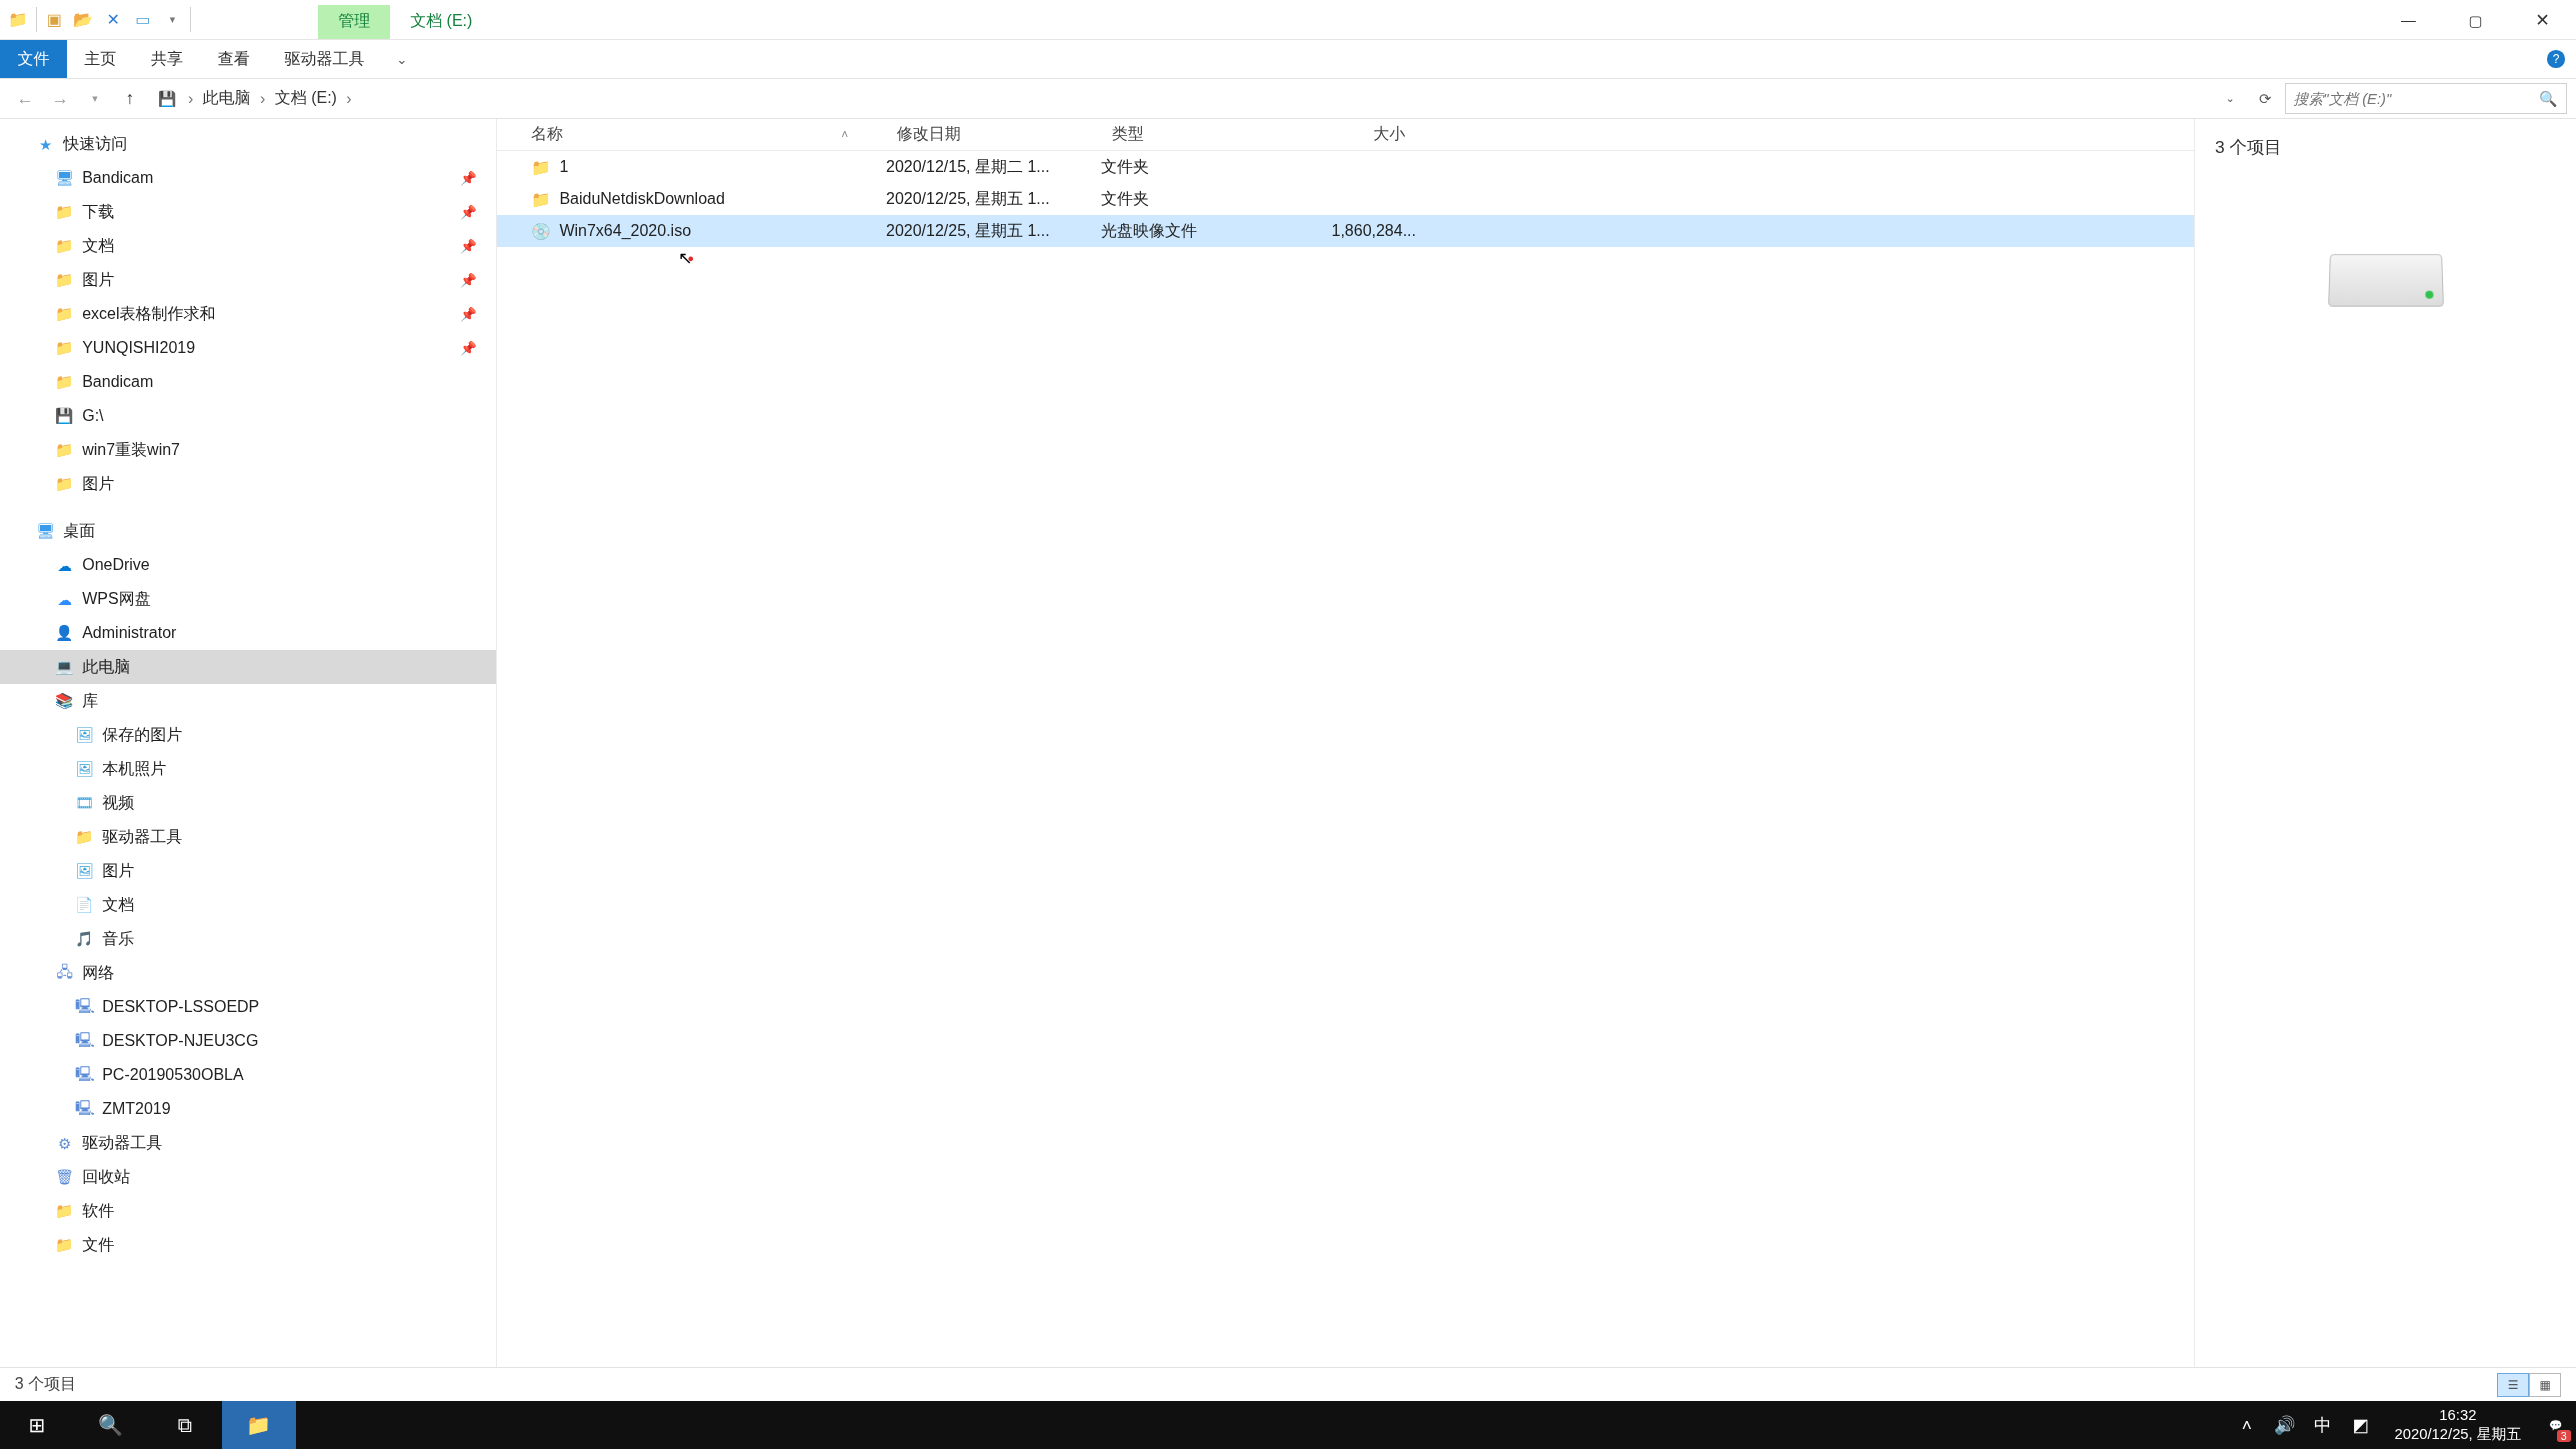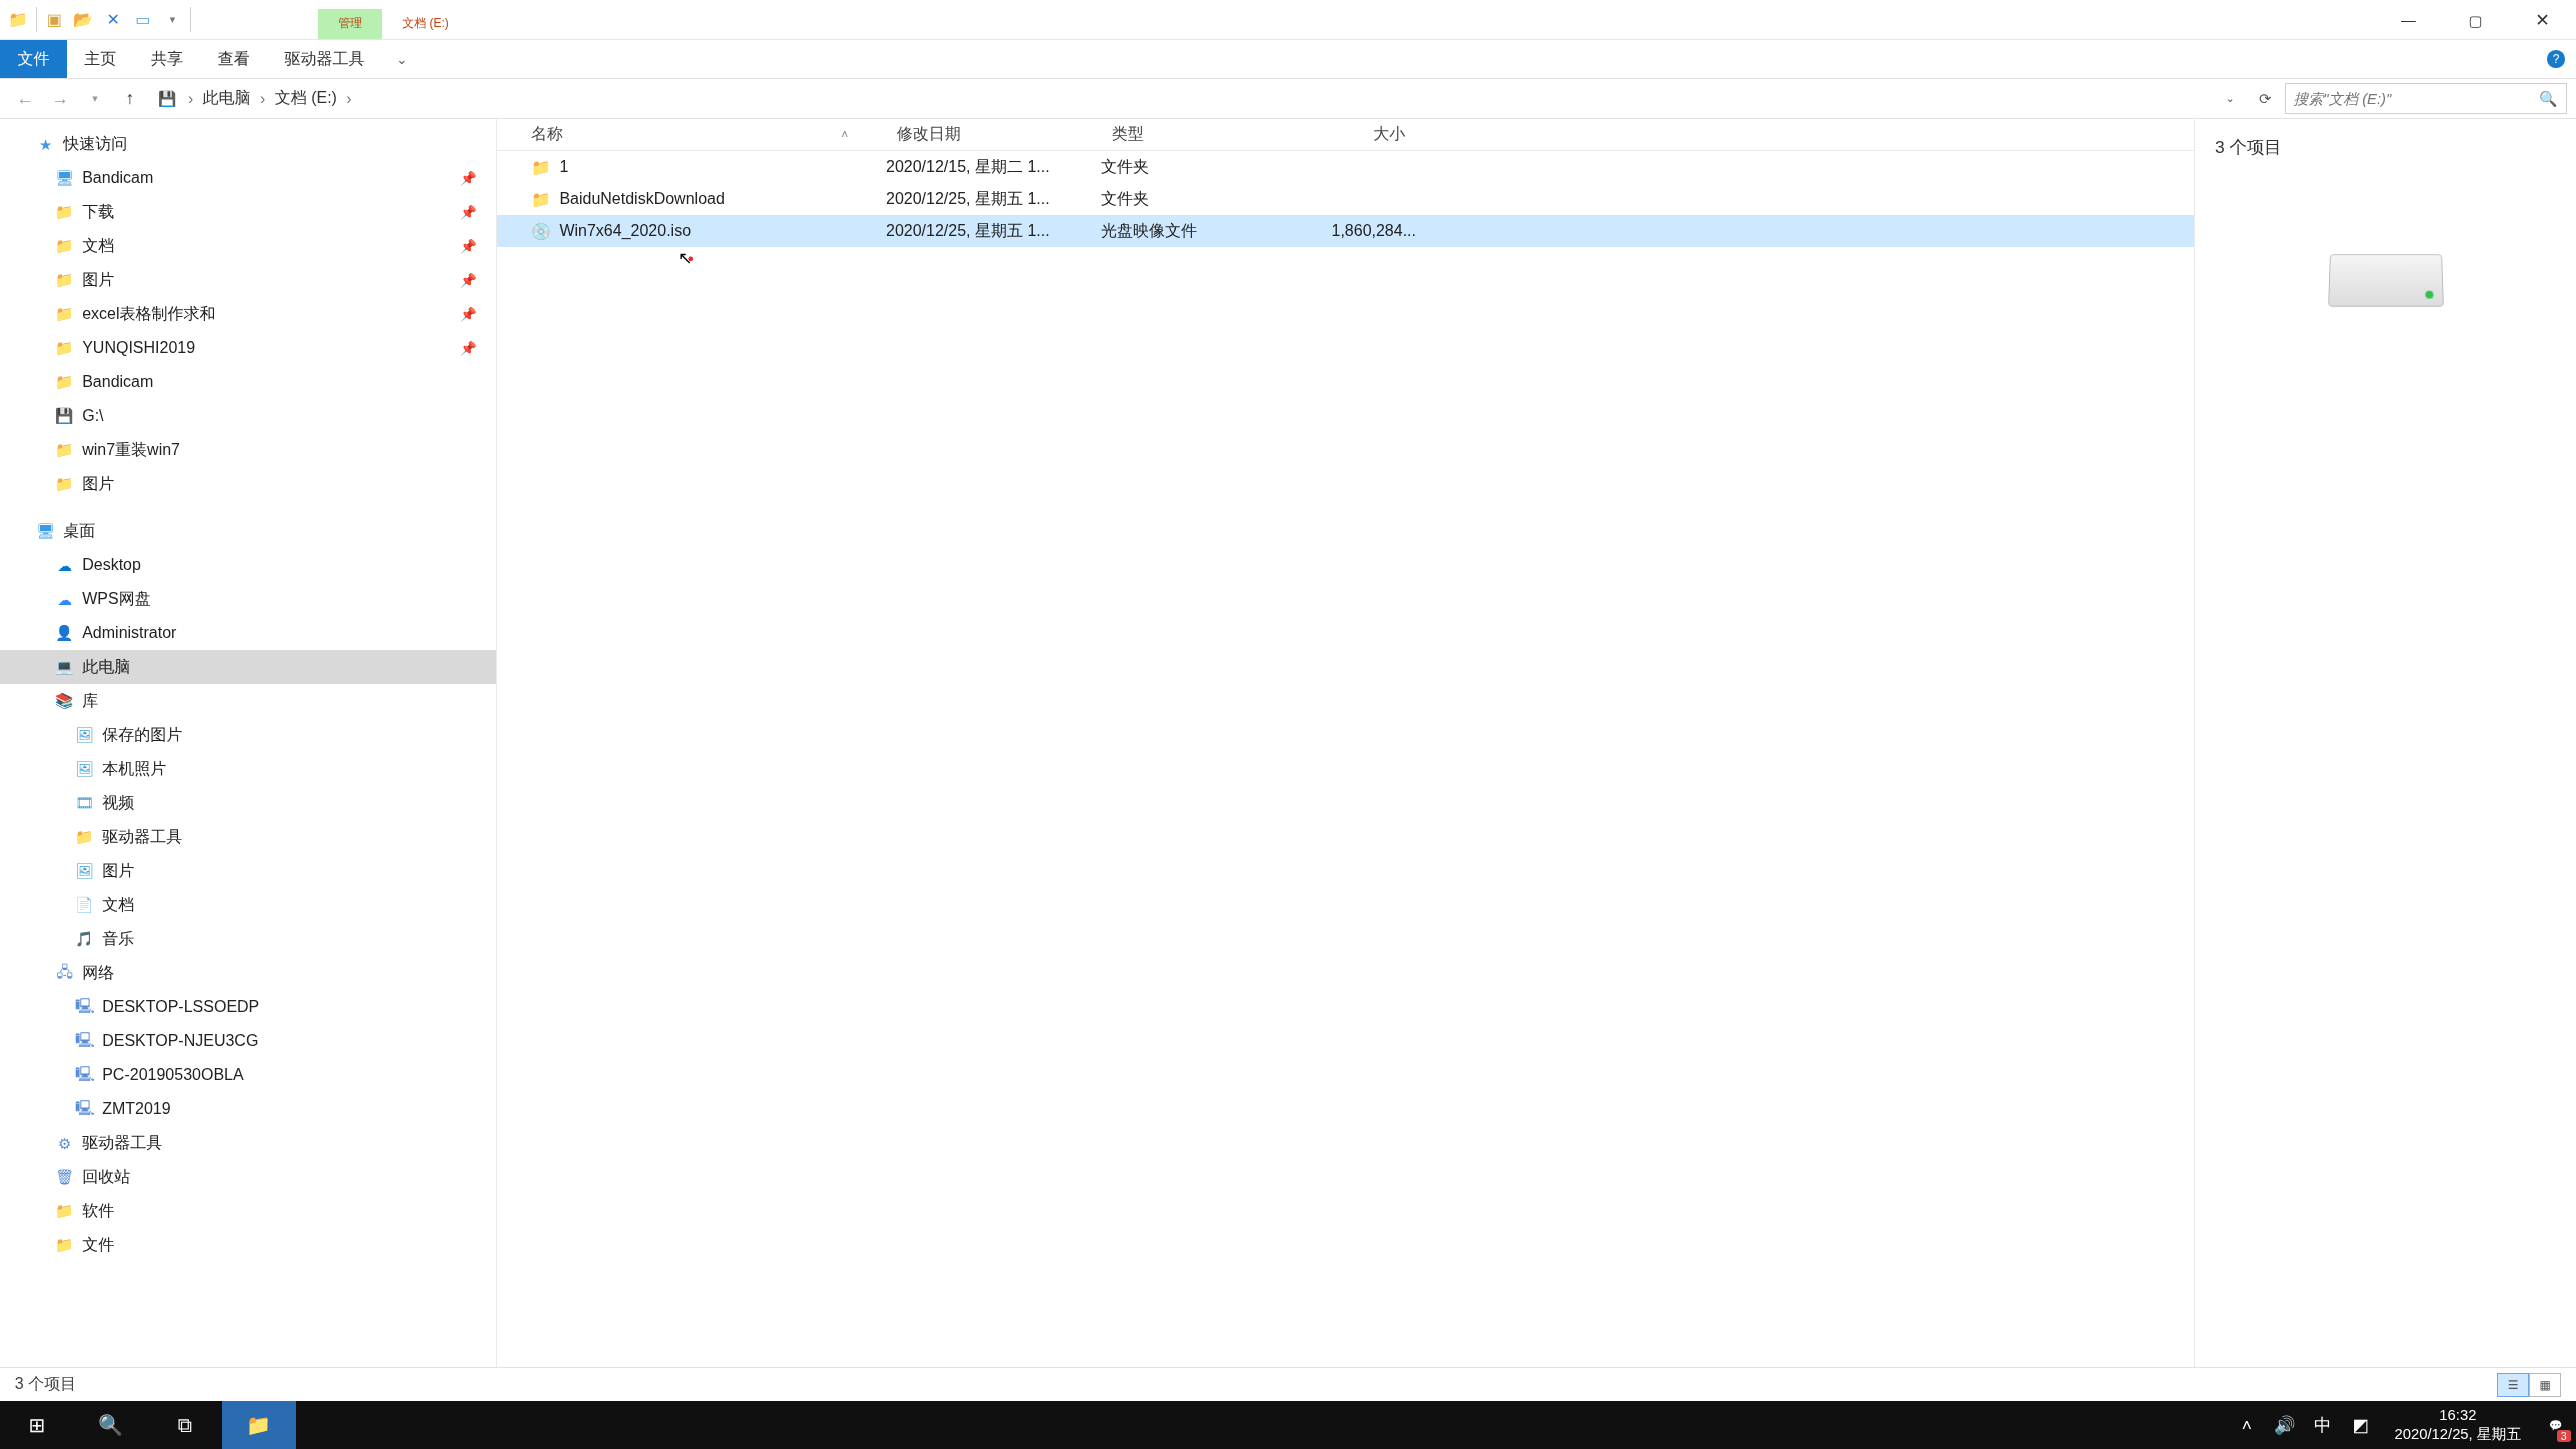--- a/index.html
+++ b/index.html
@@ -4,21 +4,21 @@
 <style>
 * { margin: 0; padding: 0; box-sizing: border-box; font-family: "Segoe UI", "Microsoft YaHei", sans-serif; }
 html, body { width: 2576px; height: 1449px; overflow: hidden; background: #fff; }
 
 
 .titlebar { height: 40px; background: #fff; display: flex; align-items: stretch; border-bottom: 0.7px solid #e5e5e5; }
 .qat { display: flex; align-items: center; padding: 0 4px; }
 .qat-btn { width: 29.5px; height: 32px; display: flex; align-items: center; justify-content: center; color: #555; font-size: 16px; }
 .qat-sep { width: 0.7px; height: 25.5px; background: #d0d0d0; margin: 0 2.7px; }
 .title-tabs { display: flex; align-items: flex-end; margin-left: 121px; }
-.title-tab { padding: 6.7px 20px; font-size: 12px; color: #c2410c; background: #fff; }
+.title-tab { padding: 6.7px 20px; font-size: 16px; color: #15803d; background: #fff; }
 .title-tab.active { background: #b7f0b1; }
 .window-controls { margin-left: auto; display: flex; }
 .win-btn { width: 67px; height: 40px; display: flex; align-items: center; justify-content: center; font-size: 14.8px; color: #333; }
 .win-btn.close { font-size: 17.4px; }
 
 
 .ribbon { height: 39px; display: flex; align-items: stretch; border-bottom: 0.7px solid #e3e3e3; }
 .ribbon-tab { padding: 0 17.4px; display: flex; align-items: center; font-size: 16px; color: #333; }
 .ribbon-tab.file { background: #1979ca; color: #fff; }
 .help-icon { margin-left: auto; width: 40px; display: flex; align-items: center; justify-content: center; }
@@ -224,21 +224,21 @@
       </div>
     <div class="tree-gap"></div>
 
     <div class="tree-item depth1">
       <span class="ico desktop">🖥</span>
       <span>桌面</span>
     </div>
     <div id="desk-list">
         <div class="tree-item depth2">
           <span class="ico onedrive">☁</span>
-          <span>Desktop</span>
+          <span>OneDrive</span>
         </div>
         <div class="tree-item depth2">
           <span class="ico wps">☁</span>
           <span>WPS网盘</span>
         </div>
         <div class="tree-item depth2">
           <span class="ico user">👤</span>
           <span>Administrator</span>
         </div>
         <div class="tree-item depth2 selected">

